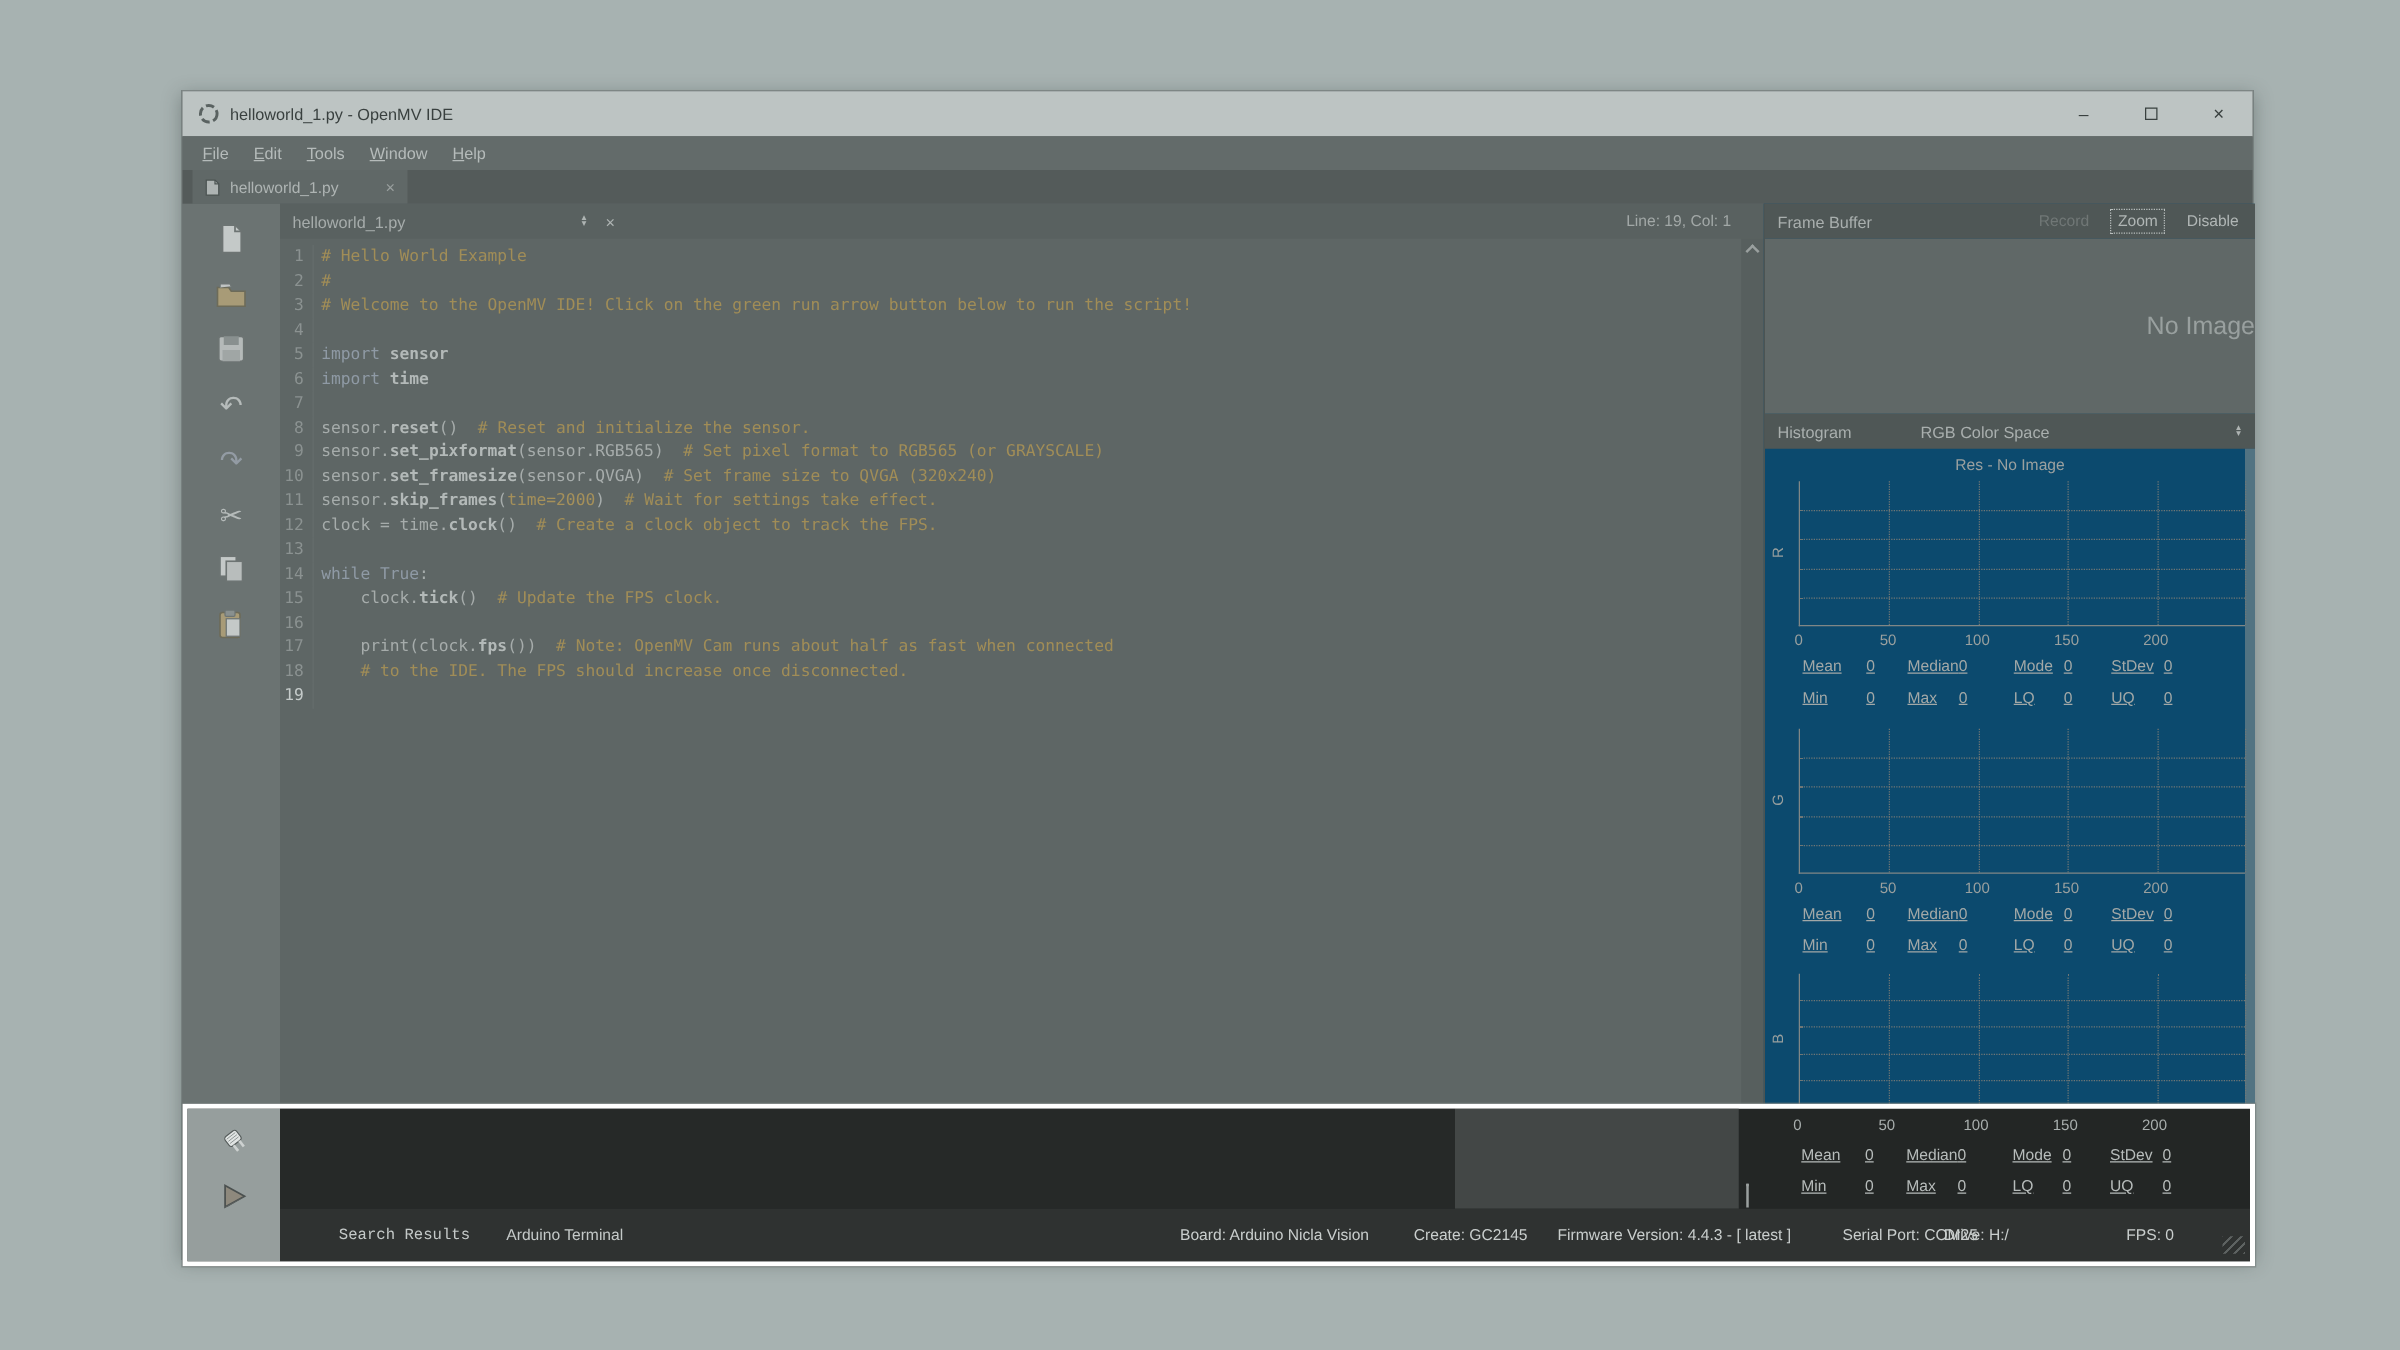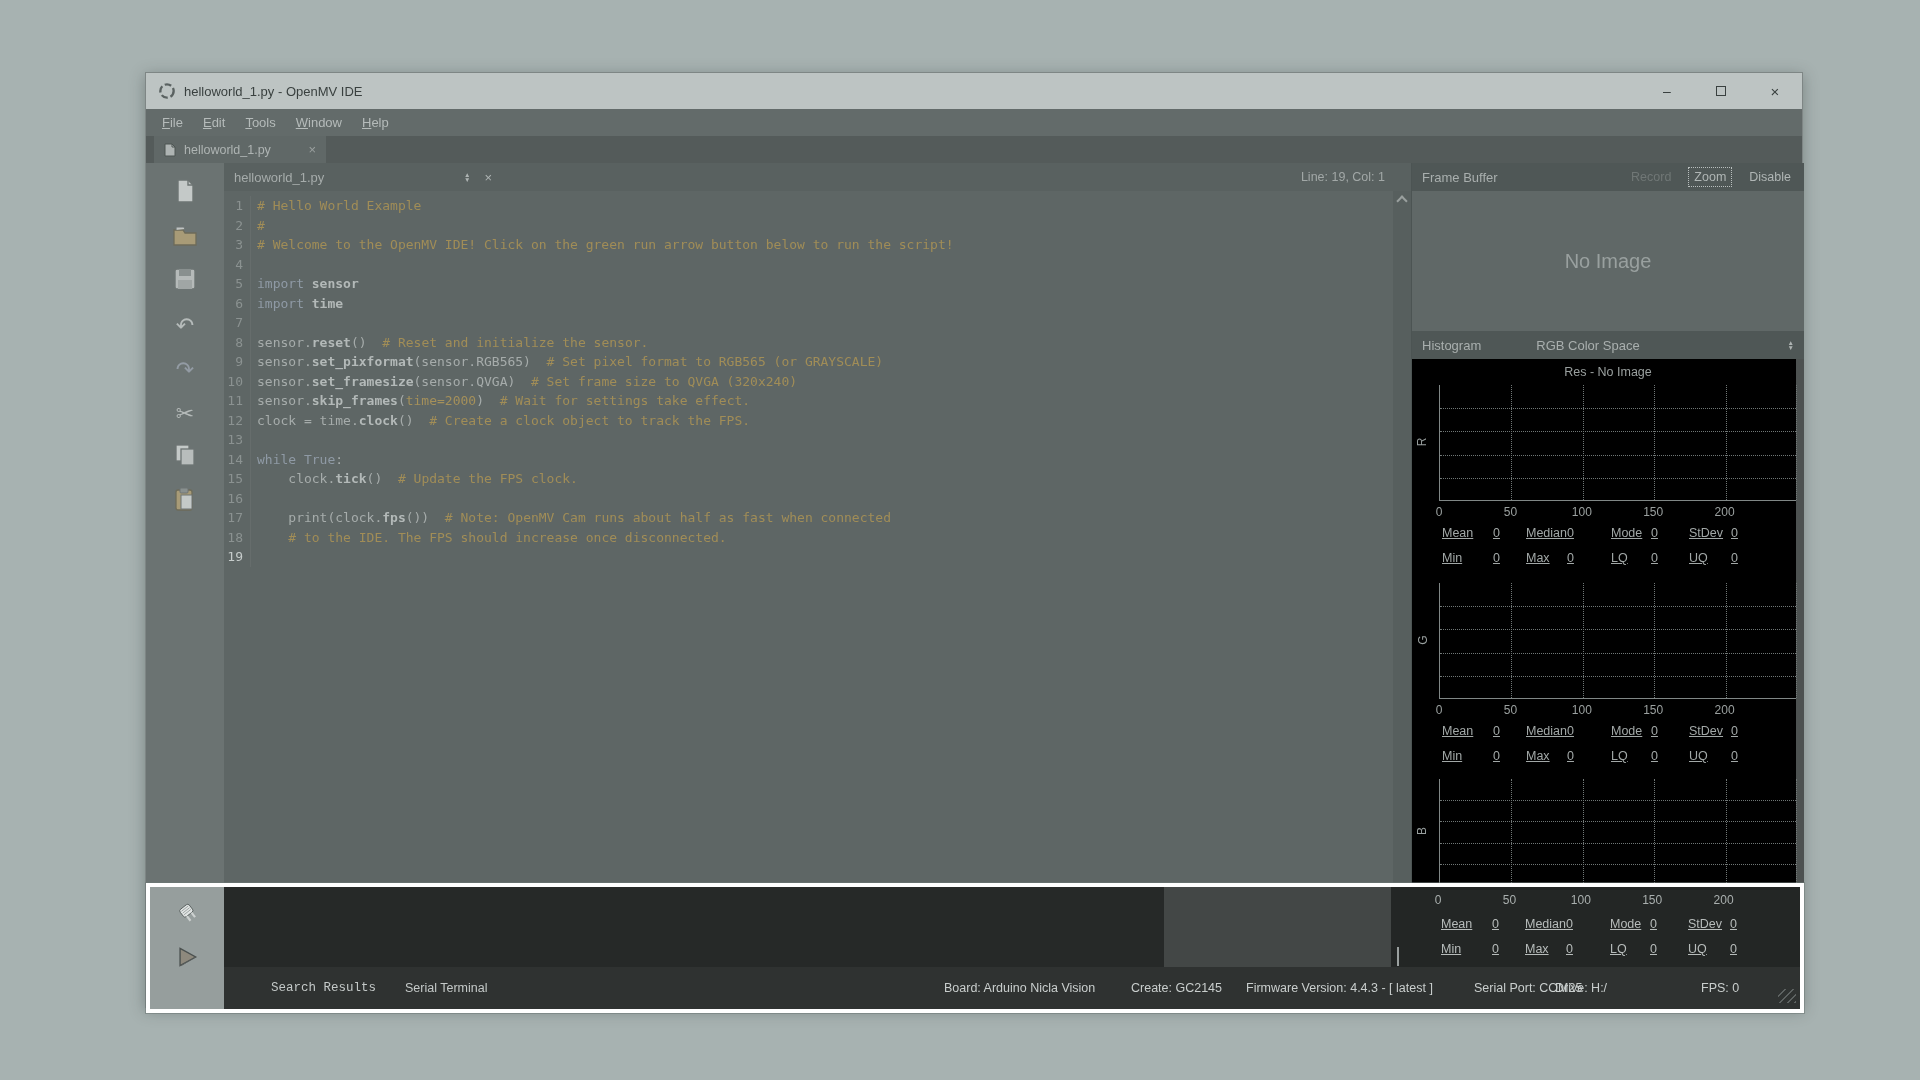--- a/index.html
+++ b/index.html
@@ -82,31 +82,31 @@
   .cd { color:#a6acab; } .cc { color:#a18d57; } .ck { color:#8f9aa5; }
   .cf { color:#b3b9b8; font-weight:bold; } .co { color:#a5905a; }
   .ed-scrollbar {
     position:absolute; right:0; top:28px; bottom:0; width:18px; background:#575f5e;
     display:flex; justify-content:center; padding-top:6px;
   }
   .chev { width:8px; height:8px; border-left:2px solid #9aa09f; border-top:2px solid #9aa09f; }
   .chev.up { transform:rotate(45deg); }
   .chev.down { transform:rotate(225deg); }
   
-  .right-panel { position:relative; width:393px; height:100%; flex:none; background:#000000; border-left:1px solid #4c5453; }
+  .right-panel { position:relative; width:393px; height:100%; flex:none; background:#0c4a6e; border-left:1px solid #4c5453; }
   .panel-header {
     position:absolute; left:0; width:100%; height:28px; background:#4f5756;
     display:flex; align-items:center; color:#a9afae; font-size:13px; padding:0 8px 0 10px;
   }
   .fb-header { top:0; }
   .fb-buttons { margin-left:auto; display:flex; gap:12px; align-items:center; font-size:12.5px; }
   .fb-btn { color:#b0b6b5; padding:2px 5px; }
   .fb-btn.disabled { color:#707776; }
   .fb-btn.focused { border:1px dotted #b9bfbe; }
-  .fb-view { position:absolute; left:0; top:28px; width:100%; height:140px; background:#606867; display:flex; align-items:center; justify-content:center; }
+  .fb-view { position:absolute; left:0; top:28px; width:100%; height:140px; background:#606867; display:flex; align-items:center; justify-content:flex-end; }
   .no-image { color:#99a09f; font-size:20px; }
   .hist-header { top:168px; }
   .hist-header .colorspace { position:absolute; left:0; right:40px; text-align:center; color:#a9afae; }
   .hist-header .updown { position:absolute; right:10px; margin:0; }
   .res-row { position:absolute; left:0; top:196px; width:100%; height:26px; display:flex; align-items:center; justify-content:center; color:#9aa09f; font-size:12.5px; }
   .channel-grid { position:absolute; left:27px; width:357px; border-left:1px solid #808786; border-bottom:1px solid #808786; }
   .channel-grid.nob { border-bottom:none; }
   .ch-label { position:absolute; left:6px; color:#989f9e; font-size:12px; transform:rotate(-90deg); transform-origin:center; }
   .gridline-h { position:absolute; left:0; width:100%; border-top:1px dotted #707776; }
   .gridline-v { position:absolute; top:0; height:100%; border-left:1px dotted #707776; }
@@ -407,21 +407,21 @@
         <span class="stat-label" style="left: 114px; top: 55px;">Max</span>
         <span class="stat-value" style="left: 155px; top: 55px;">0</span>
         <span class="stat-label" style="left: 199px; top: 55px;">LQ</span>
         <span class="stat-value" style="left: 239px; top: 55px;">0</span>
         <span class="stat-label" style="left: 277px; top: 55px;">UQ</span>
         <span class="stat-value" style="left: 319px; top: 55px;">0</span>
       </div>
     <div class="strip-bottomrow" id="strip-bottomrow">
       <div class="size-grip"></div>
     <div class="strip-tab" style="left: 47px; font-family: Liberation Mono, monospace;">Search Results</div>
-        <div class="strip-tab" style="left: 181px;">Serial Terminal</div>
+        <div class="strip-tab" style="left: 181px;">Arduino Terminal</div>
         <div class="status-item" style="left: 720px;">Board: Arduino Nicla Vision</div>
         <div class="status-item" style="left: 907px;">Create: GC2145</div>
         <div class="status-item" style="left: 1022px;">Firmware Version: 4.4.3 - [ latest ]</div>
         <div class="status-item" style="left: 1250px;">Serial Port: COM25</div>
         <div class="status-item" style="left: 1331px;">Drive: H:/</div>
         <div class="status-item" style="left: 1477px;">FPS: 0</div>
       </div>
   </div>
 
 </div>

